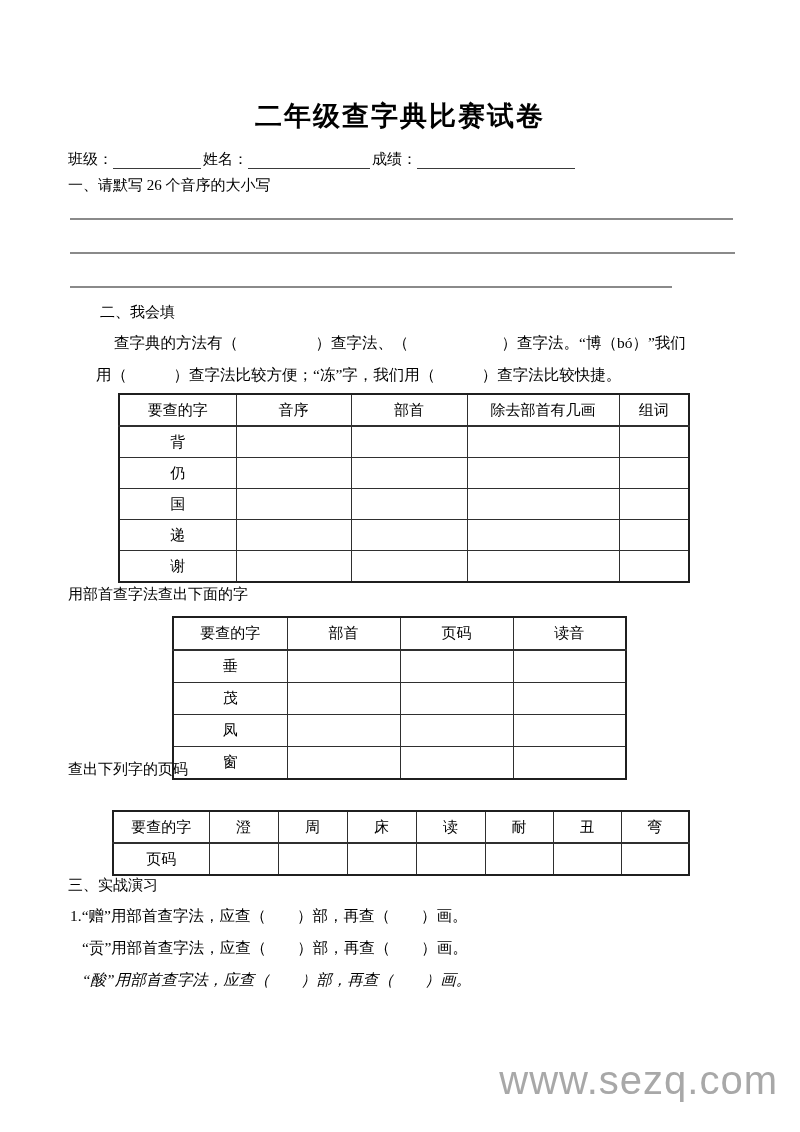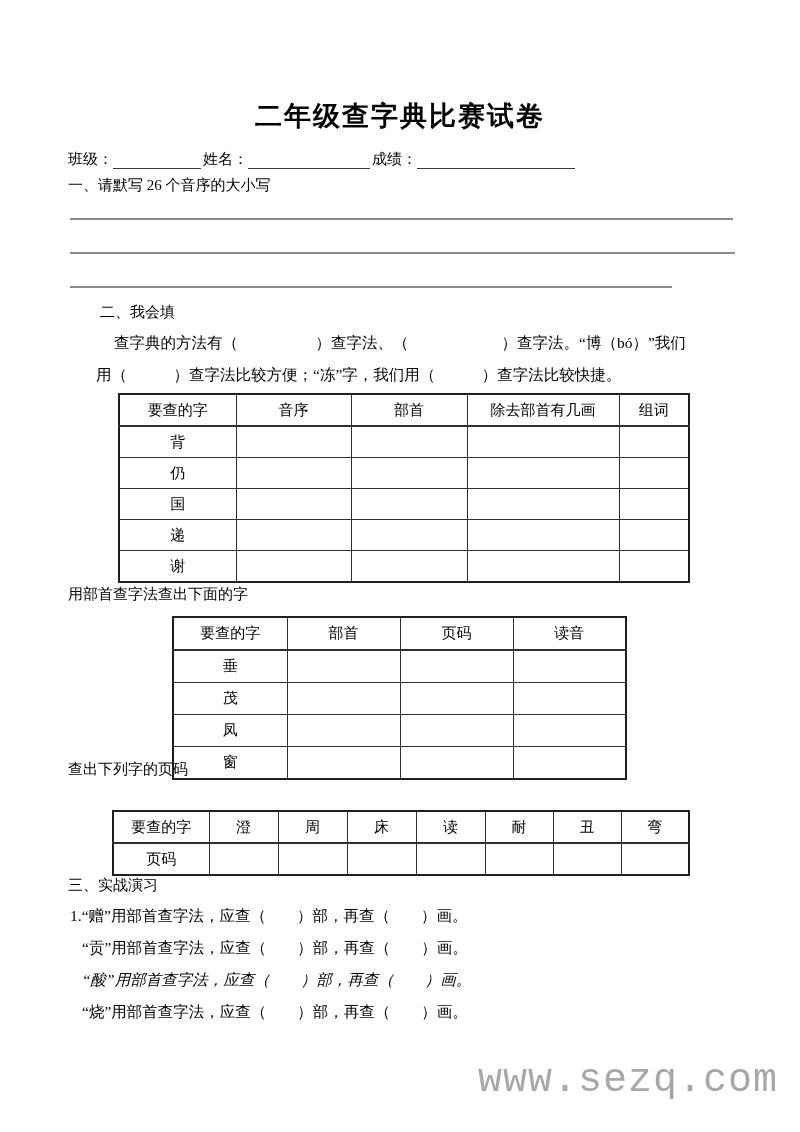--- a/index.html
+++ b/index.html
@@ -44,21 +44,21 @@
   }
   .t1 th,.t1 td{height:30px;}
   .t2 th,.t2 td{height:31px;}
   .t3 th,.t3 td{height:30px;}
   .t1 tr:first-child th{border-bottom-width:2px;}
   .t2 tr:first-child th{border-bottom-width:2px;}
   .t3 tr:first-child th{border-bottom-width:2px;}
   .question{font-size:15.5px;white-space:nowrap;}
   .watermark{
     right:22px;top:1058px;
-    font-family:Liberation Mono, monospace;
+    font-family:Liberation Sans, sans-serif;
     font-size:40px;color:#a8a8a8;letter-spacing:1px;
   }
 </style>
 </head>
 <body>
 
 <div class="page">
 
   <div class="abs doc-title">二年级查字典比赛试卷</div>
 
@@ -209,17 +209,16 @@
           <td></td>
     </tr>
   </tbody>
     </table>
 
   <div class="abs sec-heading" style="left:68px;top:876px;">三、实战演习</div>
 
   <div class="abs question" style="left:70px;top:906px;text-align:center;">1.“赠”用部首查字法，应查（　　）部，再查（　　）画。</div>
   <div class="abs question" style="left:82px;top:938px;">“贡”用部首查字法，应查（　　）部，再查（　　）画。</div>
   <div class="abs question" style="left:82px;top:970px;font-style:italic;">“酸”用部首查字法，应查（　　）部，再查（　　）画。</div>
-  <div class="abs question" style="left:82px;top:1002px;">“烧”用部首查字法，应查（　　）部，再查（　　）画。</div>
 
   <div class="abs watermark">www.sezq.com</div>
 
 </div>
 
 </body></html>

